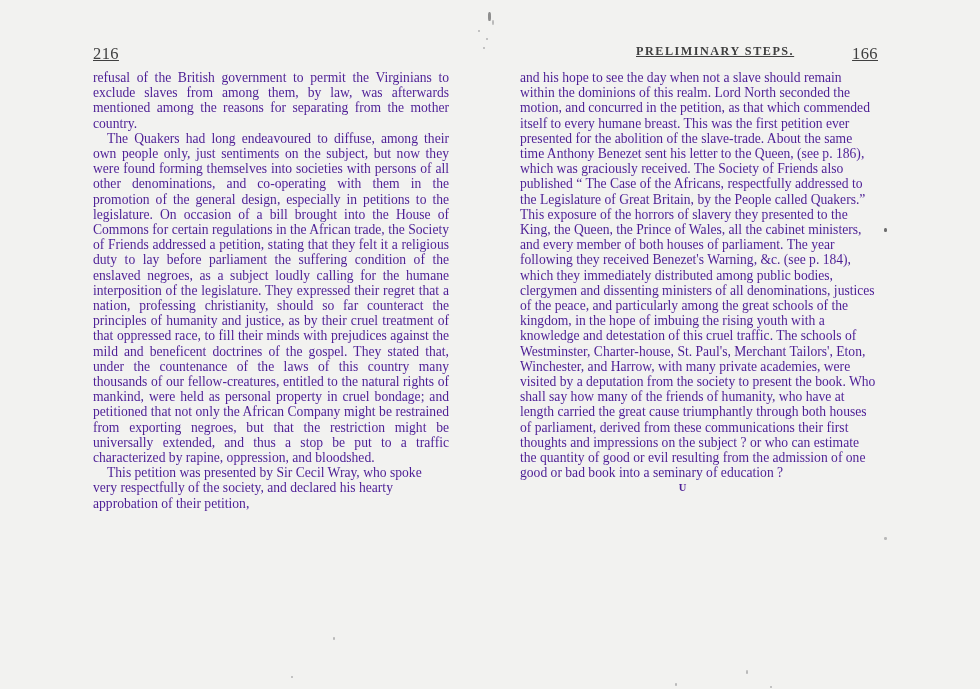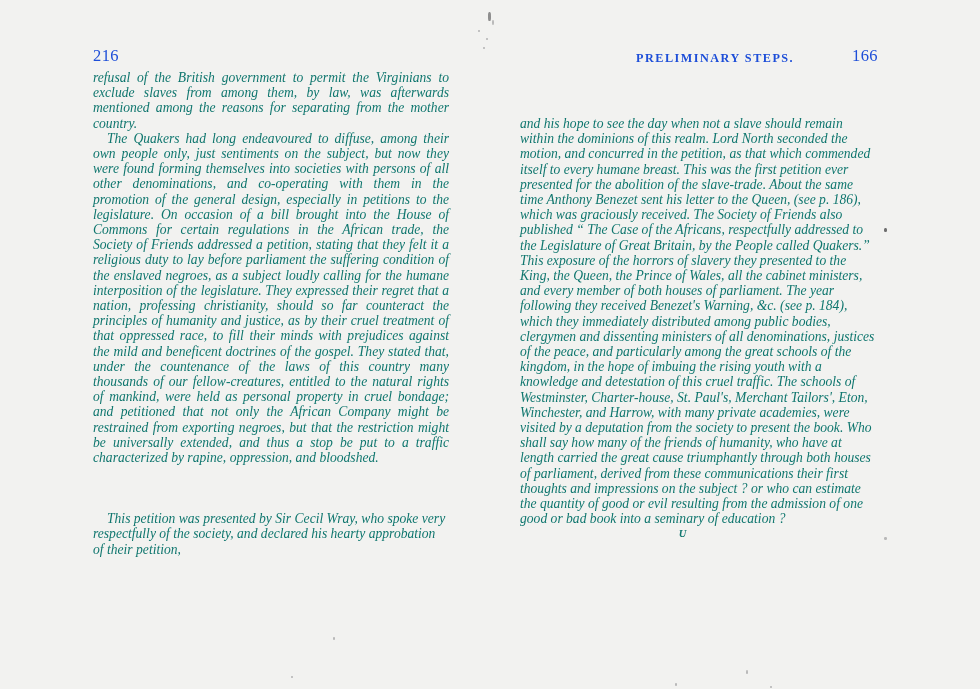--- a/index.html
+++ b/index.html
@@ -21,24 +21,25 @@
     inset: 0;
     background: #f2f2f0;
   }
 
   
   .running-head {
     position: absolute;
     top: 44px;
     height: 22px;
     display: flex;
-    align-items: flex-end;
+    align-items: flex-start;
     font-size: 13.5px;
     letter-spacing: 0.9px;
-    color: #1d4ed8;
+    color: #404040;
+    text-decoration: underline;
   }
   .running-head.left  { left: 93px;  width: 355px; }
   .running-head.right { left: 520px; width: 358px; }
 
   .folio {
     font-size: 16.5px;
     letter-spacing: 0.4px;
     font-variant-numeric: lining-nums;
   }
   .head-title {
@@ -54,32 +55,31 @@
   
   .text-column {
     position: absolute;
     top: 70px;
     width: 356px;
     font-size: 13.6px;
     line-height: 15.2px;
     text-align: justify;
     text-justify: inter-word;
     hyphens: manual;
-    color: #0f766e;
-    font-style: italic;
+    color: #4c1d95;
   }
   .text-column.left  { left: 93px; }
   .text-column.right { left: 520px; width: 358px; }
 
   .text-column p {
     margin: 0;
     text-indent: 14px;
   }
   .text-column p.no-indent { text-indent: 0; }
-  .text-column p.last-para { text-align: left; margin-top: 46px; }
+  .text-column p.last-para { text-align: left; }
 
   .signature-mark {
     margin-top: 6px;
     text-align: center;
     font-size: 10.5px;
     font-weight: 700;
     letter-spacing: 1px;
     text-indent: 0;
     padding-right: 46px;
   }

